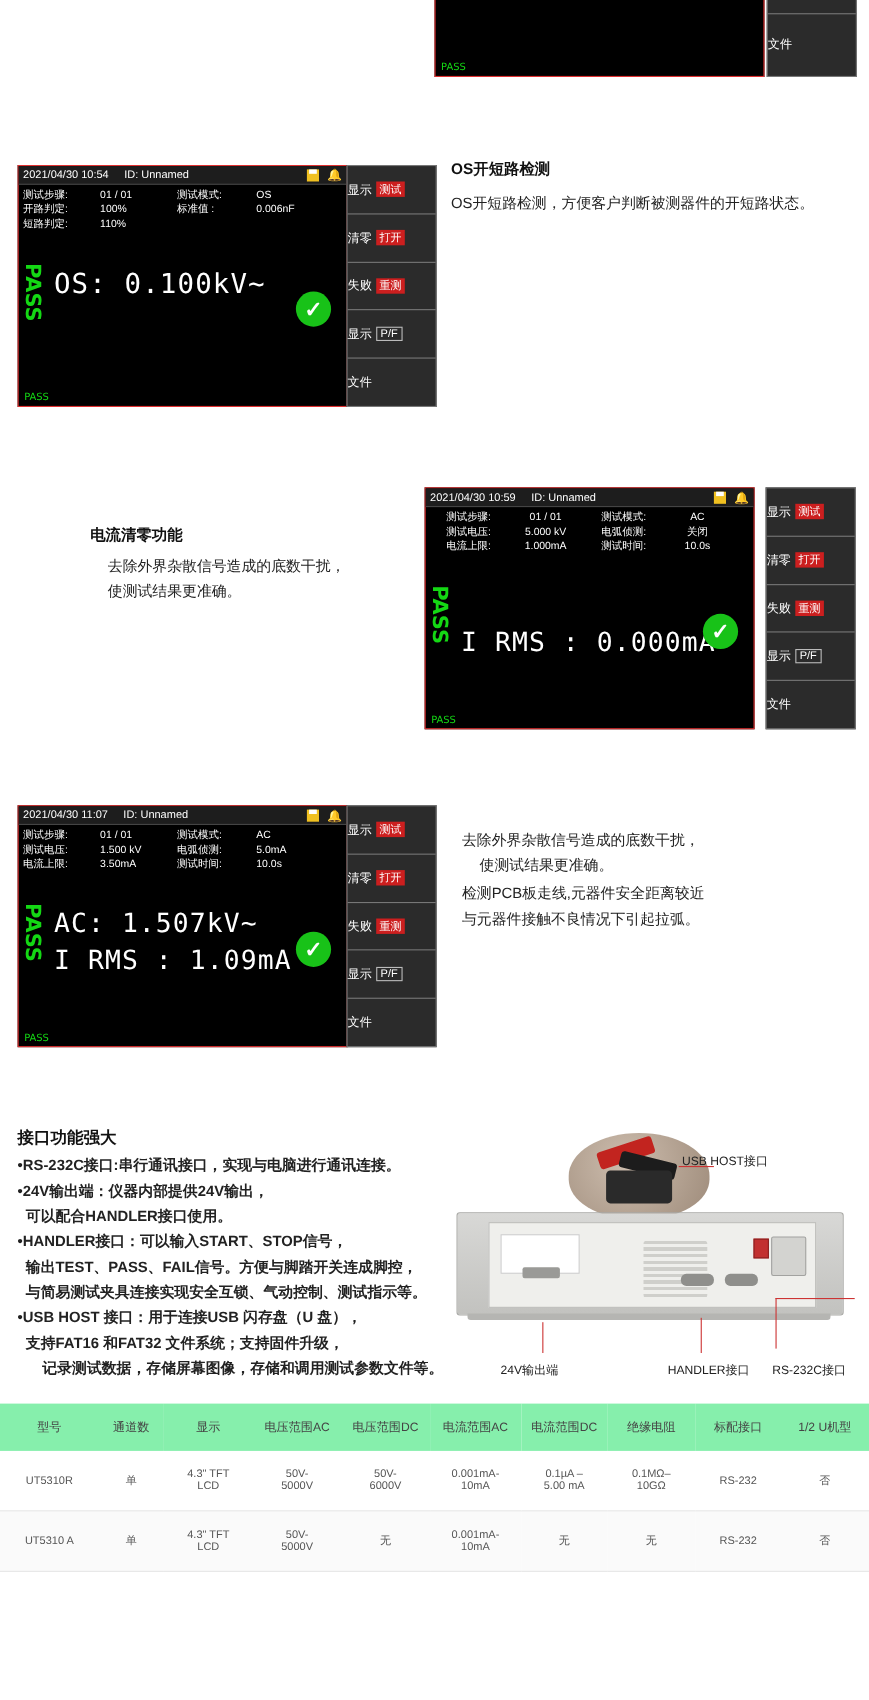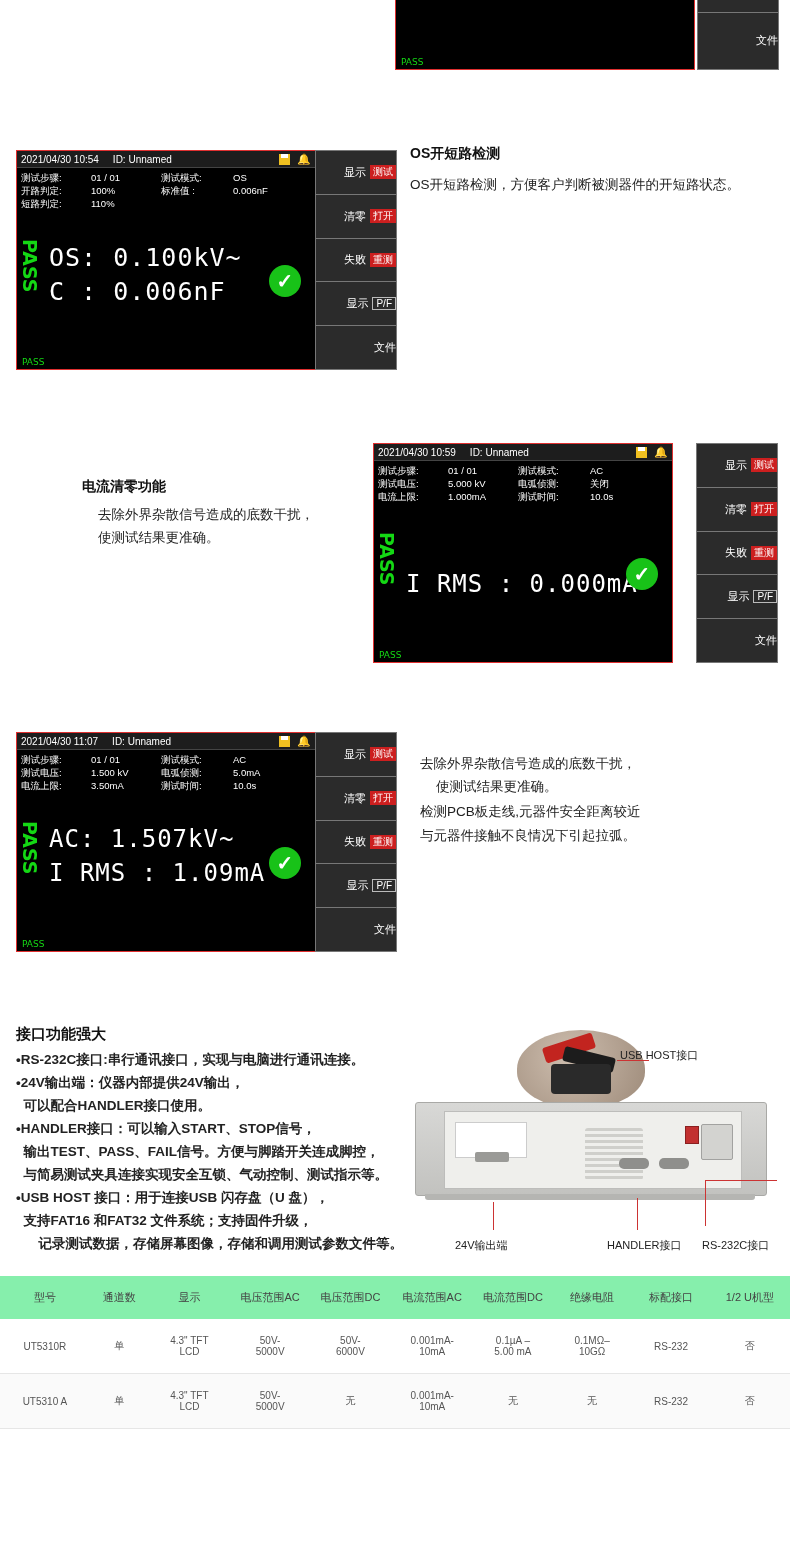--- a/index.html
+++ b/index.html
@@ -20,21 +20,21 @@
   .prow .v{width:70px;}
   .prow .k2{width:72px;}
   .prow .v2{flex:1;}
   .pass-col{position:absolute;left:4px;color:#14d814;font-weight:bold;font-size:19px;line-height:17px;font-family:"DejaVu Sans",sans-serif;}
   .bigline{color:#fff;font-family:"DejaVu Sans Mono",monospace;letter-spacing:1px;}
   .ok-circle{position:absolute;border-radius:50%;background:#18c218;display:flex;align-items:center;justify-content:center;color:#fff;font-weight:bold;}
   .pass-bot{position:absolute;left:5px;bottom:2px;color:#14d814;font-size:9px;font-family:"DejaVu Sans",sans-serif;}
 
   
   .keys{position:absolute;background:#2b2b2b;border:1px solid #777;box-sizing:border-box;display:flex;flex-direction:column;}
-  .key{flex:1;border-bottom:1px solid #777;display:flex;align-items:center;justify-content:flex-end;color:#fff;font-size:11px;gap:4px;}
+  .key{flex:1;border-bottom:1px solid #777;display:flex;align-items:center;justify-content:flex-start;color:#fff;font-size:11px;gap:4px;}
   .key:last-child{border-bottom:none;}
   .tag{padding:0 3px;font-size:10px;color:#fff;}
   .tag.red{background:#cc1f1f;}
   .tag.box{border:1px solid #bbb;}
 
   
   .txt{position:absolute;color:#222;font-size:13.5px;line-height:23px;}
 
   
   table{position:absolute;border-collapse:collapse;font-size:10px;color:#555;}
@@ -105,21 +105,20 @@
       <span class="k">短路判定:</span>
       <span class="v">110%</span>
       <span class="k2"></span>
       <span class="v2"></span>
     </div>
   </div>
   <div class="pass-col" style="top:88px;">
     <div style="writing-mode:vertical-rl;">PASS</div>
   </div>
   <div class="bigline" style="position:absolute;left:32px;top:92px;font-size:25px;">OS: 0.100kV~</div>
-  <div class="bigline" style="position:absolute;left:32px;top:126px;font-size:25px;">C : 0.006nF</div>
   <div class="ok-circle" style="right:14px;top:114px;width:32px;height:32px;font-size:20px;">✓</div>
   <div class="pass-bot">PASS</div>
 </div>
 <div class="keys" style="left:315px;top:150px;width:82px;height:220px;">
   <div class="key">
     <span>显示</span>
     <span class="tag red">测试</span>
   </div>
   <div class="key">
     <span>清零</span>
@@ -138,21 +137,21 @@
   </div>
 </div>
 
 <div class="sec-title" style="left:410px;top:145px;">OS开短路检测</div>
 <div class="txt" style="left:410px;top:173px;width:375px;">OS开短路检测，方便客户判断被测器件的开短路状态。</div>
 
 <div class="sec-title" style="left:82px;top:478px;">电流清零功能</div>
 <div class="txt" style="left:98px;top:503px;">去除外界杂散信号造成的底数干扰，</div>
 <div class="txt" style="left:98px;top:526px;">使测试结果更准确。</div>
 
-<div class="screen" style="left:373px;top:443px;width:300px;height:220px;">
+<div class="screen" style="left:386px;top:443px;width:300px;height:220px;text-align:center;">
   <div class="scr-head">
     <span class="dt">2021/04/30 10:59</span>
     <span class="id">ID: Unnamed</span>
     <span class="spacer"></span>
     <span class="ic-save"></span>
     <span class="ic-bell">🔔</span>
   </div>
   <div class="params">
     <div class="prow">
       <span class="k">测试步骤:</span>

